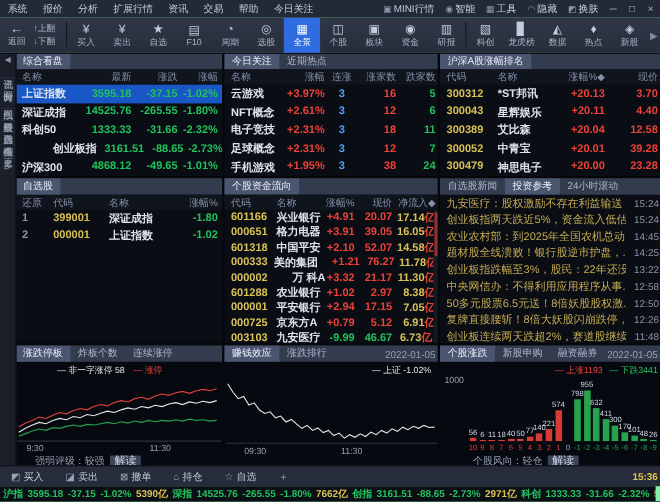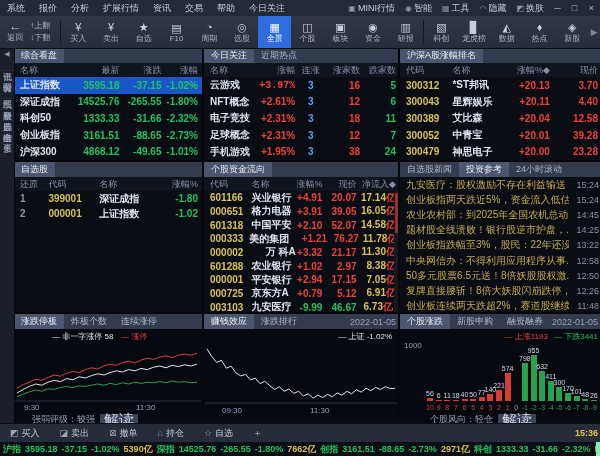--- a/index.html
+++ b/index.html
@@ -52,21 +52,21 @@
   .scrollstrip{position:absolute;right:0;width:6px;background:#141923;}
   .scrollstrip .thumb{position:absolute;left:1px;width:4px;background:#93312e;}
   
   .news-item{display:flex;align-items:center;font-size:10px;height:15.2px;padding:0 3px 0 6px;}
   .news-text{flex:1;color:#c5ab52;white-space:nowrap;overflow:hidden;}
   .news-time{width:30px;text-align:right;color:#8a94a8;font-size:9px;}
   
   .legend{position:absolute;font-size:8px;color:#c9d0de;white-space:nowrap;}
   .axis-label{position:absolute;font-size:8px;color:#97a1b5;}
   .chart-foot{position:absolute;font-size:9px;color:#98a2b6;display:flex;align-items:center;gap:5px;}
-  .jiedu{background:#3c4558;color:#ccd4e3;padding:0 4px;line-height:12px;font-size:15px;border-radius:1px;}
+  .jiedu{background:#3c4558;color:#ccd4e3;padding:0 4px;line-height:12px;font-size:10px;border-radius:1px;}
   .slotrow{position:absolute;display:flex;justify-content:space-between;}
   .slot{position:relative;width:8px;}
   .bar{position:absolute;bottom:10px;left:1px;width:6px;}
   .bar.up{background:#d83a34;} .bar.down{background:#27a34d;} 
   .bval{position:absolute;left:50%;transform:translateX(-50%);font-size:7px;color:#d3d9e4;}
   .bxl{position:absolute;bottom:0;left:50%;transform:translateX(-50%);font-size:7px;}
   .bxl.up{color:#d0453c;} .bxl.down{color:#2aa24e;} .bxl.flat{color:#9aa3b6;}
   
   .bottombar{position:absolute;left:0;right:0;bottom:14px;height:18px;background:#262c39;
              border-top:1px solid #0a0d13;display:flex;align-items:center;font-size:9px;z-index:5;}
@@ -226,21 +226,21 @@
           <div class="cell t-green" style="width: 52px; text-align: right; padding: 0px 4px 0px 0px;">14525.76</div>
           <div class="cell t-green" style="width: 42px; text-align: right; padding: 0px 4px 0px 0px;">-265.55</div>
           <div class="cell t-green" style="width: 36px; text-align: right; padding: 0px 4px 0px 0px;">-1.80%</div>
         </div>
         <div class="trow" style="height: 16.6px;">
           <div class="cell t-white" style="width: 58px; text-align: left; padding: 0px 0px 0px 6px;">科创50</div>
           <div class="cell t-green" style="width: 52px; text-align: right; padding: 0px 4px 0px 0px;">1333.33</div>
           <div class="cell t-green" style="width: 42px; text-align: right; padding: 0px 4px 0px 0px;">-31.66</div>
           <div class="cell t-green" style="width: 36px; text-align: right; padding: 0px 4px 0px 0px;">-2.32%</div>
         </div>
-        <div class="trow" style="height: 16.6px;">
+        <div class="trow" style="height: 16.6px; margin-left: 28px;">
           <div class="cell t-white" style="width: 58px; text-align: left; padding: 0px 0px 0px 6px;">创业板指</div>
           <div class="cell t-green" style="width: 52px; text-align: right; padding: 0px 4px 0px 0px;">3161.51</div>
           <div class="cell t-green" style="width: 42px; text-align: right; padding: 0px 4px 0px 0px;">-88.65</div>
           <div class="cell t-green" style="width: 36px; text-align: right; padding: 0px 4px 0px 0px;">-2.73%</div>
         </div>
         <div class="trow" style="height: 16.6px;">
           <div class="cell t-white" style="width: 58px; text-align: left; padding: 0px 0px 0px 6px;">沪深300</div>
           <div class="cell t-green" style="width: 52px; text-align: right; padding: 0px 4px 0px 0px;">4868.12</div>
           <div class="cell t-green" style="width: 42px; text-align: right; padding: 0px 4px 0px 0px;">-49.65</div>
           <div class="cell t-green" style="width: 36px; text-align: right; padding: 0px 4px 0px 0px;">-1.01%</div>
@@ -255,21 +255,21 @@
     <div id="hot-table">
         <div class="thead">
           <div class="cell" style="width: 52px; text-align: left; padding: 0px 0px 0px 6px;">名称</div>
           <div class="cell" style="width: 44px; text-align: right; padding: 0px 4px 0px 0px;">涨幅</div>
           <div class="cell" style="width: 26px; text-align: center; padding: 0px 4px 0px 0px;">连涨</div>
           <div class="cell" style="width: 38px; text-align: right; padding: 0px 4px 0px 0px;">涨家数</div>
           <div class="cell" style="width: 36px; text-align: right; padding: 0px 4px 0px 0px;">跌家数</div>
         </div>
         <div class="trow" style="height: 16.6px; justify-content: space-between;">
           <div class="cell t-white" style="width: 52px; text-align: left; padding: 0px 0px 0px 6px;">云游戏</div>
-          <div class="cell t-red" style="width: 44px; text-align: right; padding: 0px 4px 0px 0px; font-family: Liberation Mono, monospace;">+3.97%</div>
+          <div class="cell t-red" style="width: 44px; text-align: right; padding: 0px 4px 0px 0px;">+3.97%</div>
           <div class="cell t-blue" style="width: 26px; text-align: center; padding: 0px 4px 0px 0px;">3</div>
           <div class="cell t-red" style="width: 38px; text-align: right; padding: 0px 4px 0px 0px;">16</div>
           <div class="cell t-green" style="width: 36px; text-align: right; padding: 0px 4px 0px 0px;">5</div>
         </div>
         <div class="trow" style="height: 16.6px;">
           <div class="cell t-white" style="width: 52px; text-align: left; padding: 0px 0px 0px 6px;">NFT概念</div>
           <div class="cell t-red" style="width: 44px; text-align: right; padding: 0px 4px 0px 0px;">+2.61%</div>
           <div class="cell t-blue" style="width: 26px; text-align: center; padding: 0px 4px 0px 0px;">3</div>
           <div class="cell t-red" style="width: 38px; text-align: right; padding: 0px 4px 0px 0px;">12</div>
           <div class="cell t-green" style="width: 36px; text-align: right; padding: 0px 4px 0px 0px;">6</div>

